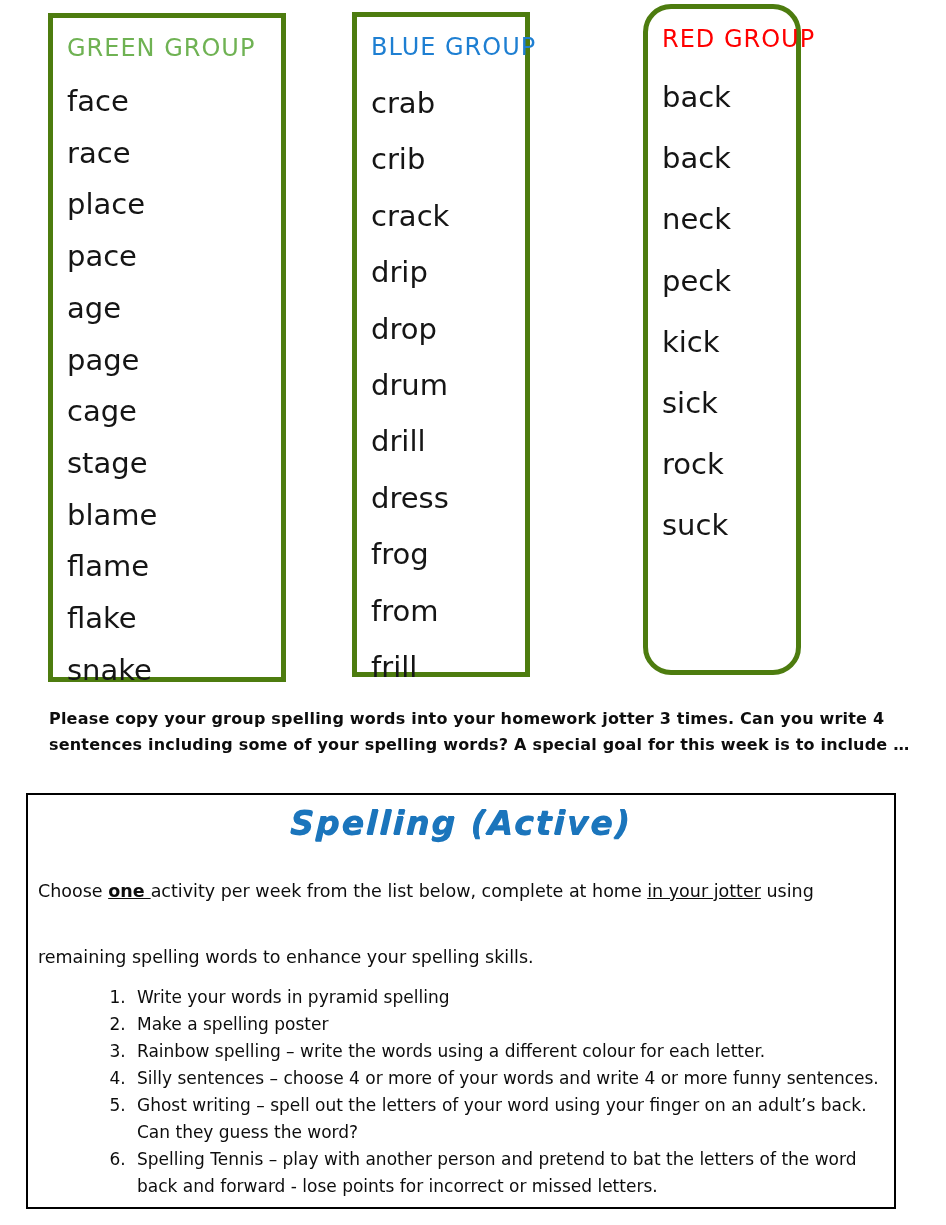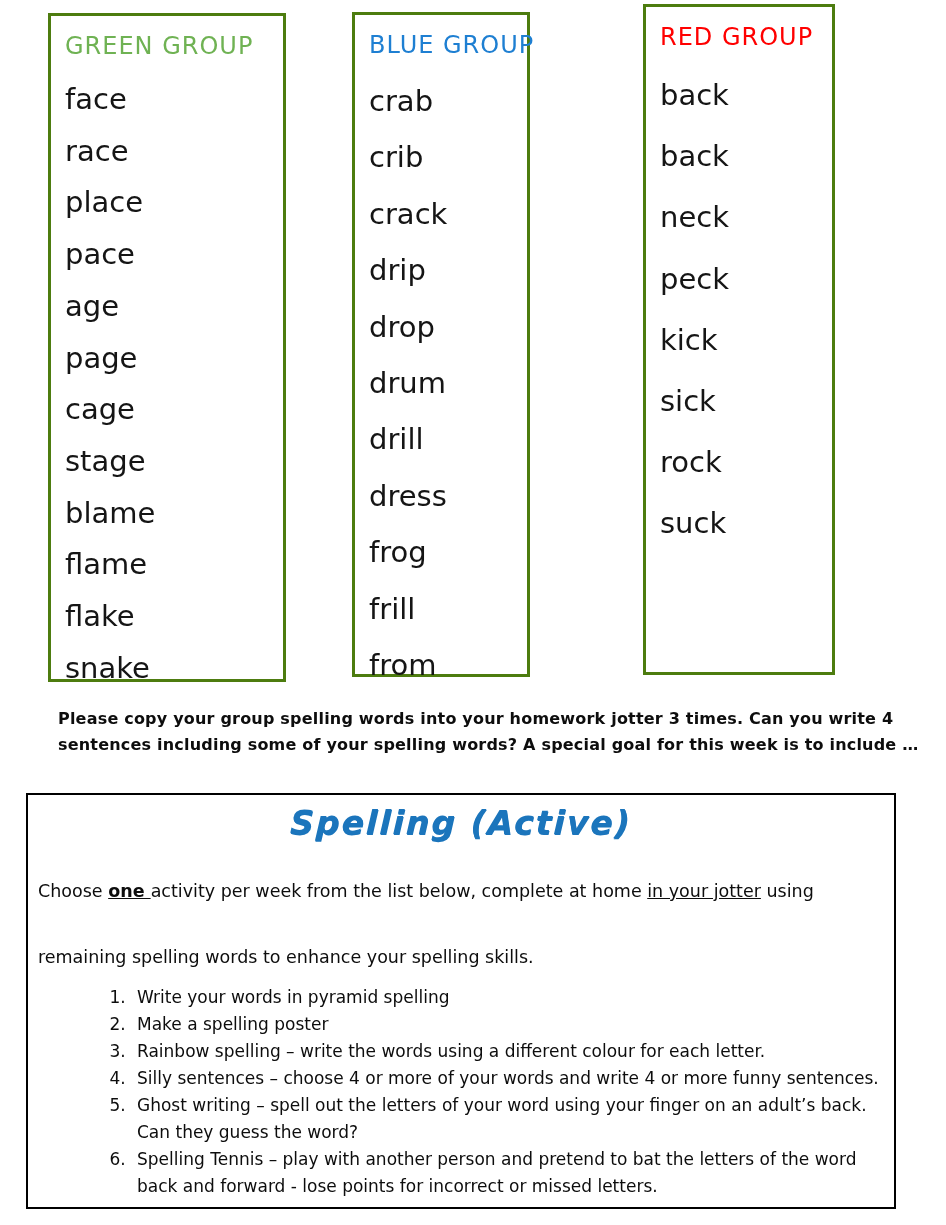--- a/index.html
+++ b/index.html
@@ -3,41 +3,41 @@
 <meta charset="utf-8">
 <style>
   html,body { margin:0; padding:0; background:#ffffff; }
   .page {
     position:relative; width:946px; height:1225px; background:#fff;
     font-family:"DejaVu Sans", sans-serif; color:#111; overflow:hidden;
   }
 
   
   .word-box {
-    position:absolute; border:3px solid #4d7c0f; background:#fff;
+    position:absolute; border:5px solid #4d7c0f; background:#fff;
     padding:12px 0 0 14px; box-sizing:border-box;
   }
   .box-green { left:48px;  top:13px; width:238px; height:669px; }
   .box-blue  { left:352px; top:12px; width:178px; height:665px; }
-  .box-red   { left:643px; top:4px;  width:192px; height:671px; }
+  .box-red   { left:643px; top:4px;  width:158px; height:671px;border-radius:28px; }
 
   .group-title {
     font-size:24px; letter-spacing:1px; font-weight:500;
     margin:4px 0 14px 0; white-space:nowrap;
   }
   .word {
     font-size:29px; color:#151515; white-space:nowrap;
   }
   .box-green .word { line-height:51.7px; }
   .box-blue  .word { line-height:56.4px; }
   .box-red   .word { line-height:61.2px; }
 
   
   .instruction {
-    position:absolute; left:58px; top:706px; width:872px;
+    position:absolute; left:49px; top:706px; width:872px;
     font-size:16px; font-weight:bold; line-height:26px;
     white-space:pre-line; letter-spacing:0.2px; color:#0d0d0d; margin:0;
   }
 
   
   .active-box {
     position:absolute; left:26px; top:793px; width:870px; height:416px;
     border:2px solid #000; box-sizing:border-box; background:#fff;
     overflow:visible;
   }
@@ -87,22 +87,22 @@
     <div class="word-list">
         <div class="word">crab</div>
         <div class="word">crib</div>
         <div class="word">crack</div>
         <div class="word">drip</div>
         <div class="word">drop</div>
         <div class="word">drum</div>
         <div class="word">drill</div>
         <div class="word">dress</div>
         <div class="word">frog</div>
+        <div class="word">from</div>
         <div class="word">frill</div>
-        <div class="word">from</div>
       </div>
   </div>
 
   <div class="word-box box-red">
     <div class="group-title" style="color: rgb(255, 0, 0);">RED GROUP</div>
     <div class="word-list">
         <div class="word">back</div>
         <div class="word">back</div>
         <div class="word">neck</div>
         <div class="word">peck</div>

